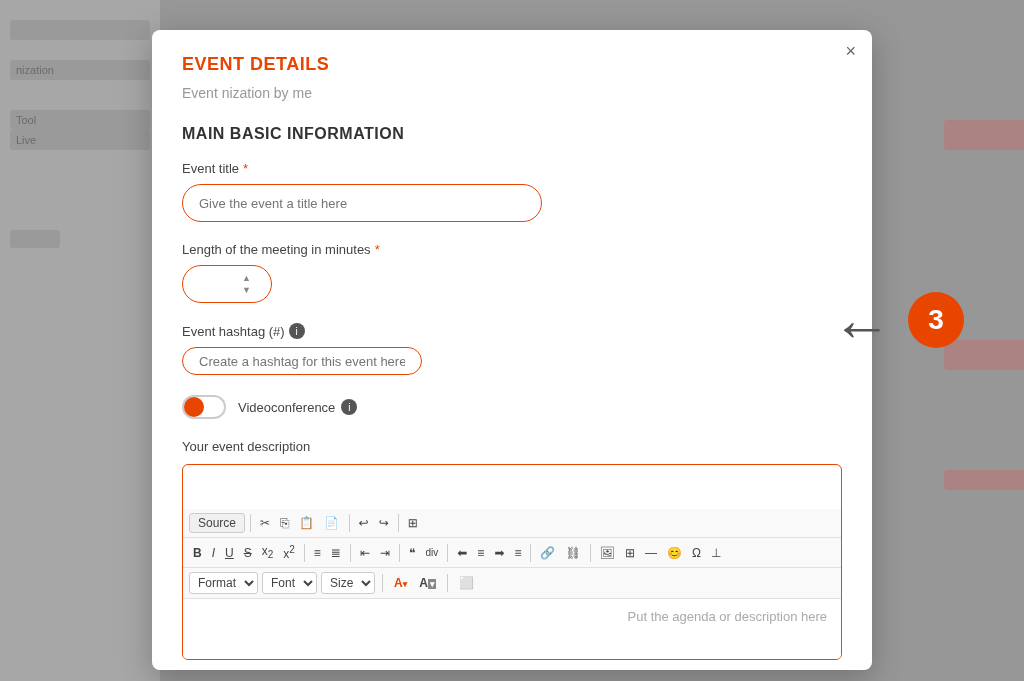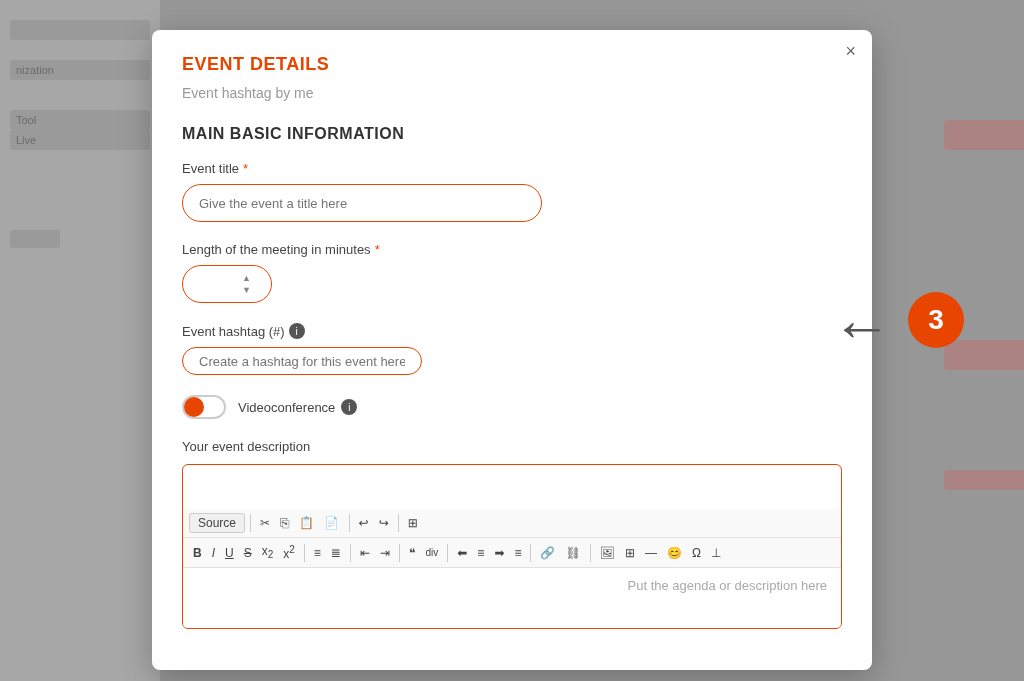--- a/index.html
+++ b/index.html
@@ -424,21 +424,21 @@
   </div>
 </div>
 
 <div class="modal-overlay">
   <div class="modal">
 
     <button class="modal-close">×</button>
 
     <div class="modal-title">EVENT DETAILS</div>
 
-    <div class="modal-subtitle">Event hashtag by me</div>
+    <div class="modal-subtitle">Event nization by me</div>
 
     <div class="section-title">MAIN BASIC INFORMATION</div>
 
     <div class="field-group">
       <div class="field-label">
         <span>Event title</span>
         <span class="field-required">*</span>
       </div>
       <input type="text" class="input-text" placeholder="Give the event a title here" style="">
     </div>
@@ -522,20 +522,36 @@
           <button class="toolbar-btn" title="Unlink">⛓</button>
           <div class="toolbar-divider"></div>
           <button class="toolbar-btn" title="Image">🖼</button>
           <button class="toolbar-btn" title="Table">⊞</button>
           <button class="toolbar-btn" title="Horizontal Rule">—</button>
           <button class="toolbar-btn" title="Smiley">😊</button>
           <button class="toolbar-btn" title="Special Characters">Ω</button>
           <button class="toolbar-btn" title="Page Break">⊥</button>
         </div>
 
+        <div class="toolbar-row3">
+          <select class="toolbar-select">
+            <option>Format</option>
+          </select>
+          <select class="toolbar-select">
+            <option>Font</option>
+          </select>
+          <select class="toolbar-select">
+            <option>Size</option>
+          </select>
+          <div class="toolbar-divider"></div>
+          <button class="toolbar-btn" title="Text Color" style="color:#e84500; font-weight:700;">A<span style="font-size:9px;">▾</span></button>
+          <button class="toolbar-btn" title="Background Color" style="font-weight:700;">A<span style="font-size:9px; background:#888; color:#fff; padding:0 2px;">▾</span></button>
+          <div class="toolbar-divider"></div>
+          <button class="toolbar-btn" title="Maximize">⬜</button>
+        </div>
 
         <div class="editor-area">
           <span>Put the agenda or description here</span>
         </div>
 
       </div>
     </div>
 
   </div>
 </div>

